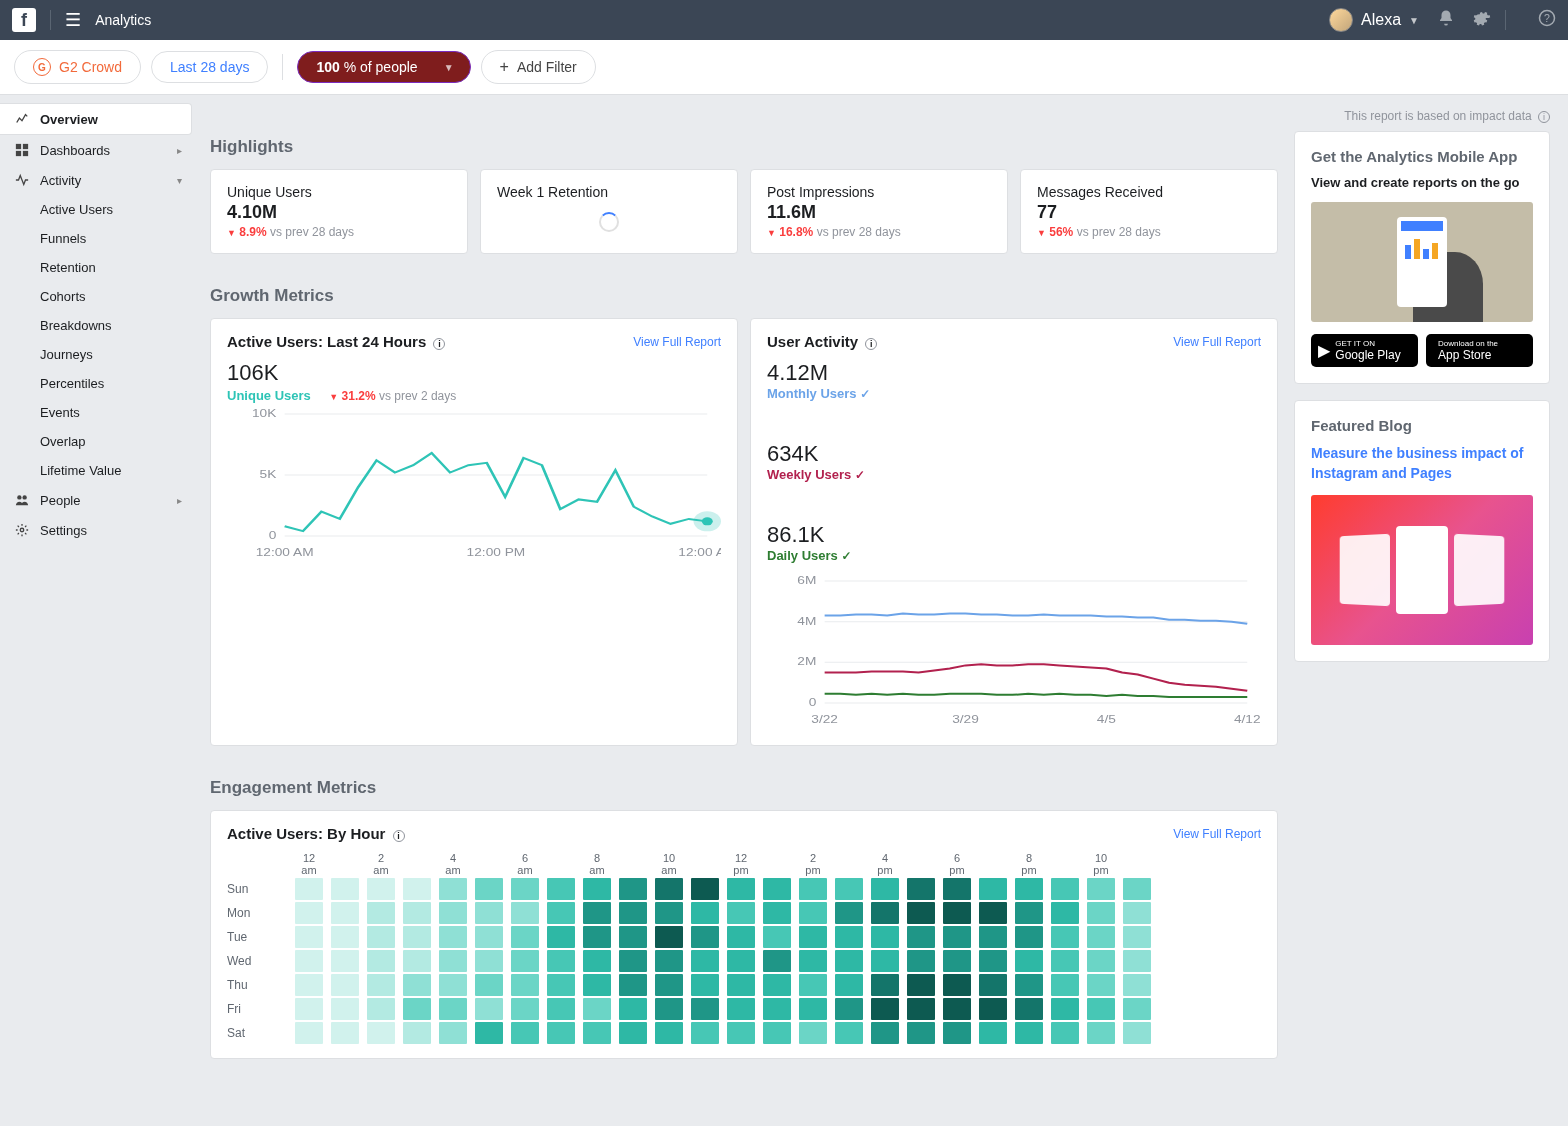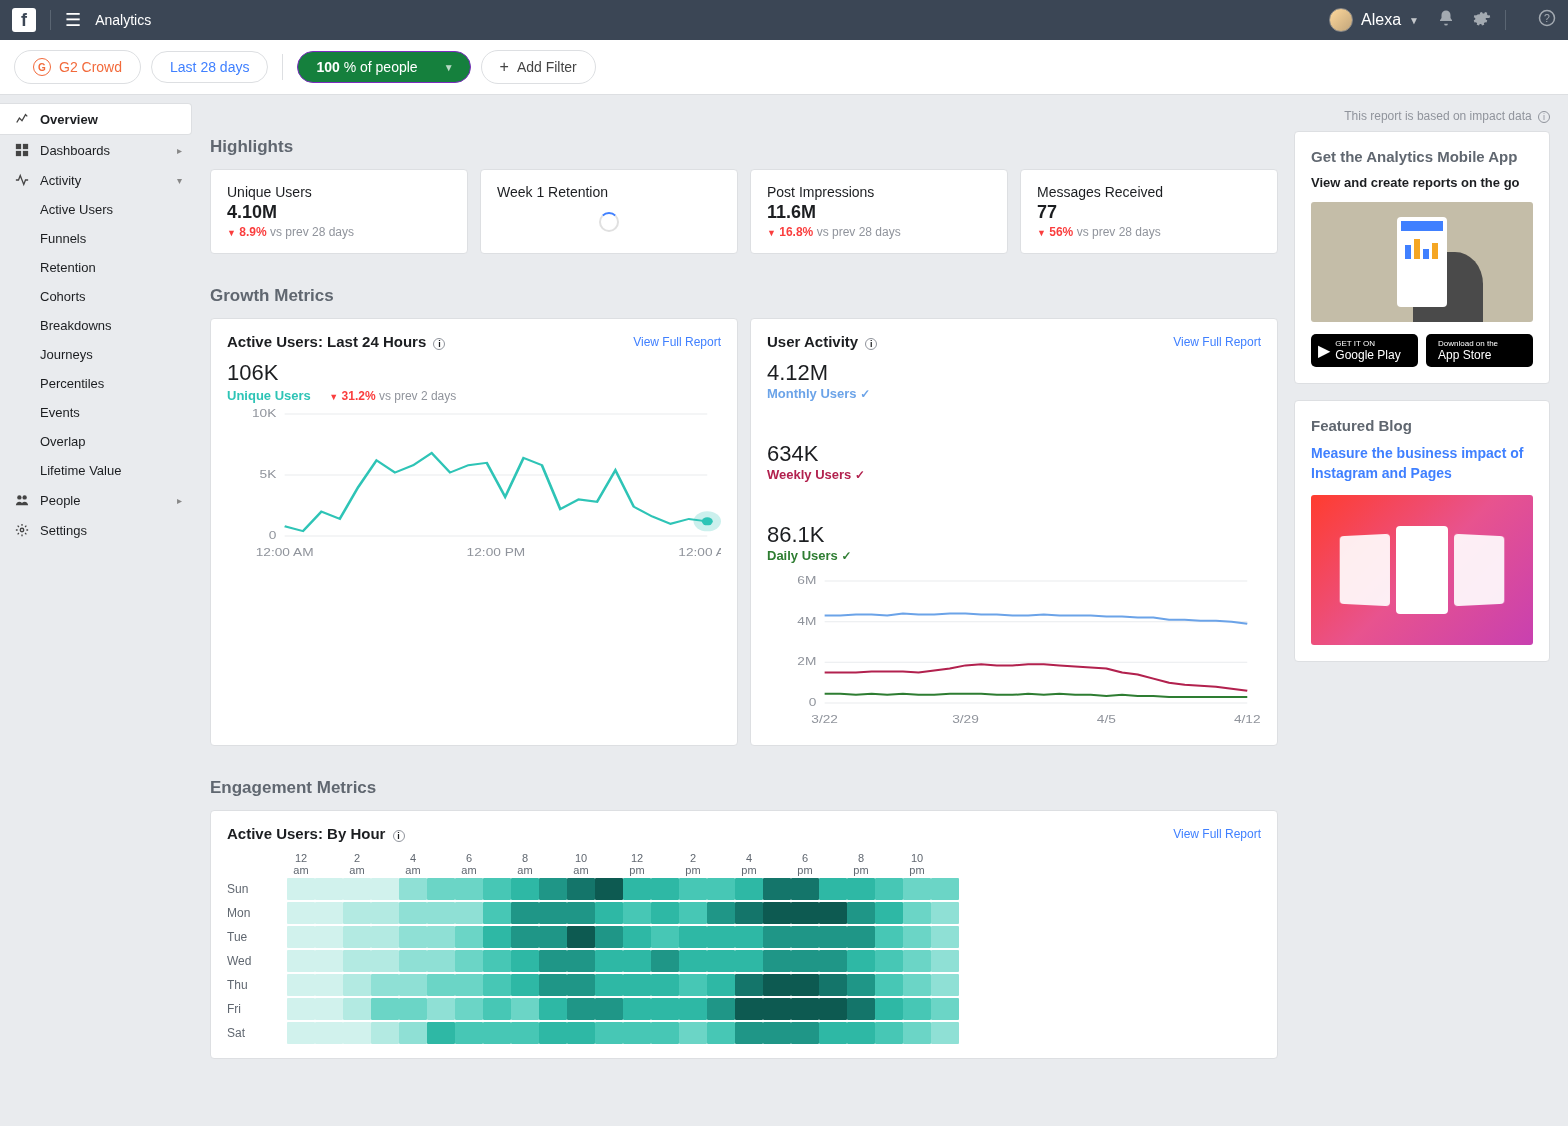--- a/index.html
+++ b/index.html
@@ -15,21 +15,21 @@
 .topbar-icon { margin-left: 18px; cursor: pointer; opacity: 0.8; }
 .topbar-icon svg { width: 18px; height: 18px; fill: #bec3c9; }
 .caret-down { font-size: 10px; opacity: 0.7; }
 
 .filterbar { background: #fff; border-bottom: 1px solid #dddfe2; padding: 10px 14px; display: flex; align-items: center; gap: 10px; }
 .pill { border: 1px solid #dddfe2; border-radius: 20px; padding: 7px 18px; font-size: 14px; display: inline-flex; align-items: center; gap: 8px; cursor: pointer; background: #fff; }
 .pill-company { color: #f26a3b; }
 .g2-icon { width: 18px; height: 18px; border-radius: 50%; background: #fff; border: 1.5px solid #f26a3b; display: inline-flex; align-items: center; justify-content: center; font-size: 10px; font-weight: bold; color: #f26a3b; }
 .pill-date { color: #4080ff; }
 .vdiv { width: 1px; height: 26px; background: #dddfe2; margin: 0 4px; }
-.pill-purple { background: #15803d; color: #fff; border-color: #7b2cbf; padding: 7px 16px 7px 18px; }
+.pill-purple { background: #7f1d1d; color: #fff; border-color: #7b2cbf; padding: 7px 16px 7px 18px; }
 .pill-purple .bold { font-weight: bold; }
 .pill-add { color: #444; }
 .plus-icon { font-size: 16px; }
 
 .layout { display: flex; }
 .sidebar { width: 192px; padding: 8px 0; }
 .nav-item { display: flex; align-items: center; padding: 7px 14px; font-size: 13px; cursor: pointer; gap: 10px; position: relative; }
 .nav-item.active { background: #fff; border: 1px solid #dddfe2; border-left: none; border-radius: 0 4px 4px 0; font-weight: 600; }
 .nav-item.bold { font-weight: 400; }
 .nav-icon { width: 16px; height: 16px; display: inline-flex; align-items: center; justify-content: center; }
@@ -88,21 +88,21 @@
 .store-btn .big { font-size: 12px; font-weight: 500; display: block; }
 .store-icon { font-size: 16px; }
 .blog-link { color: #4080ff; font-size: 14px; font-weight: 600; cursor: pointer; line-height: 1.4; }
 .blog-img { width: 100%; height: 150px; background: linear-gradient(135deg, #ff3c2e, #e8538e, #c840b0); border-radius: 3px; margin-top: 12px; display: flex; align-items: center; justify-content: center; gap: 6px; }
 .blog-panel { width: 52px; height: 70px; background: rgba(255,255,255,0.9); border-radius: 4px; transform: perspective(200px) rotateY(-15deg); }
 .blog-panel:nth-child(2){ height: 88px; transform: none; background: #fff; }
 .blog-panel:nth-child(3){ transform: perspective(200px) rotateY(15deg); }
 
 .heatmap-card { background: #fff; border: 1px solid #dddfe2; border-radius: 4px; padding: 14px 16px; }
 .heatmap-grid { display: flex; flex-direction: column; gap: 2px; margin-top: 8px; }
-.heatmap-header-row, .heatmap-row { display: flex; align-items: center; gap: 0; }
+.heatmap-header-row, .heatmap-row { display: flex; align-items: center; gap: 8px; }
 .heatmap-row-label { width: 60px; font-size: 12px; color: #606770; text-align: left; padding-right: 8px; }
 .heatmap-col-label { width: 28px; font-size: 11px; color: #606770; text-align: center; line-height: 1.1; }
 .heatmap-col-spacer { width: 60px; }
 .heatmap-cell { width: 28px; height: 22px; border-radius: 1px; }
 .content-row { display: flex; }
 </style>
 </head>
 <body>
 
 <div class="topbar">

